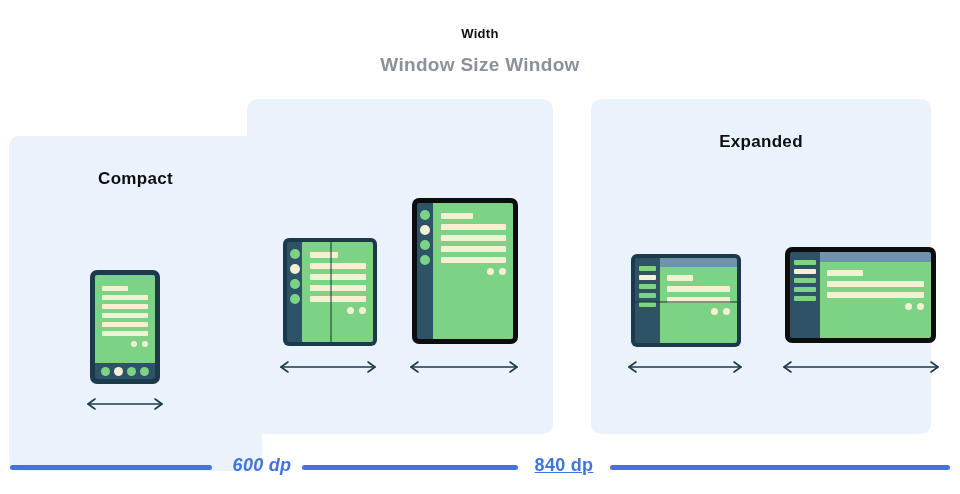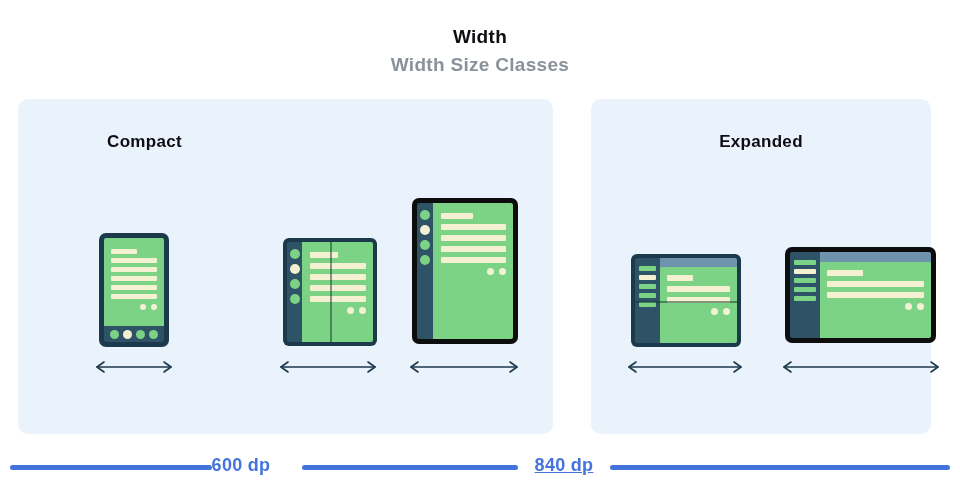--- a/index.html
+++ b/index.html
@@ -5,26 +5,26 @@
   :root{
     --panel-bg:#eaf2fc; --frame-navy:#1d3a4c; --frame-black:#0d0d0d;
     --rail-navy:#2e5266; --screen-green:#7cd385; --cream:#f4f1d3;
     --topbar:#6e93ad; --accent-blue:#4374dd; --subtitle-gray:#8b919b; --text-black:#0e0e12;
   }
   *{box-sizing:border-box;margin:0;padding:0;}
   html,body{width:960px;height:494px;}
   body{background:#ffffff;font-family:"Liberation Sans",sans-serif;position:relative;overflow:hidden;}
 
   .title{position:absolute;top:26px;left:0;width:960px;text-align:center;
-         font-size:19px;font-weight:700;color:var(--text-black);letter-spacing:.3px;}
+         font-size:13px;font-weight:700;color:var(--text-black);letter-spacing:.3px;}
   .subtitle{position:absolute;top:54px;left:0;width:960px;text-align:center;
          font-size:19px;font-weight:700;color:var(--subtitle-gray);letter-spacing:.3px;}
 
   .panel{position:absolute;top:99px;height:335px;background:var(--panel-bg);border-radius:10px;}
-  #panel-compact{left:18px;width:253px;}
+  #panel-compact{left:9px;width:253px;margin-top:37px;}
   #panel-medium{left:247px;width:306px;}
   #panel-expanded{left:591px;width:340px;}
   .panel-label{position:absolute;top:33px;left:0;width:100%;text-align:center;
          font-size:17px;font-weight:700;color:var(--text-black);letter-spacing:.3px;}
 
   .device{position:absolute;display:flex;}
   .line{background:var(--cream);border-radius:1px;}
   .dots{display:flex;justify-content:flex-end;gap:5px;margin-top:5px;}
   .dot{width:7px;height:7px;border-radius:50%;background:var(--cream);display:block;}
   .circle{width:10px;height:10px;border-radius:50%;display:block;}
@@ -91,28 +91,28 @@
   #arrow-tablet-p{left:161px;top:261px;}
   #arrow-foldable-l{left:35px;top:261px;}
   #arrow-tablet-l{left:190px;top:261px;}
 
   .ruler-seg{position:absolute;top:465px;height:5px;border-radius:3px;background:var(--accent-blue);}
   #seg1{left:10px;width:202px;}
   #seg2{left:302px;width:216px;}
   #seg3{left:610px;width:340px;}
   .bp-label{position:absolute;top:455px;font-size:18px;font-weight:700;
          color:var(--accent-blue);text-align:center;letter-spacing:.3px;}
-  #bp-600{left:198px;width:86px;}
+  #bp-600{left:219px;width:86px;font-style:italic;}
   #bp-840{left:522px;width:84px;text-decoration:underline;}
 </style>
 </head>
 <body>
 
 <div class="title">Width</div>
-<div class="subtitle">Width Size Classes</div>
+<div class="subtitle">Window Size Window</div>
 
 <section class="panel" id="panel-compact">
   <h2 class="panel-label">Compact</h2>
   <div class="device" id="phone">
     <div class="phone-screen">
       <div class="line short"></div>
       <div class="line long"></div>
       <div class="line long"></div>
       <div class="line long"></div>
       <div class="line long"></div>

